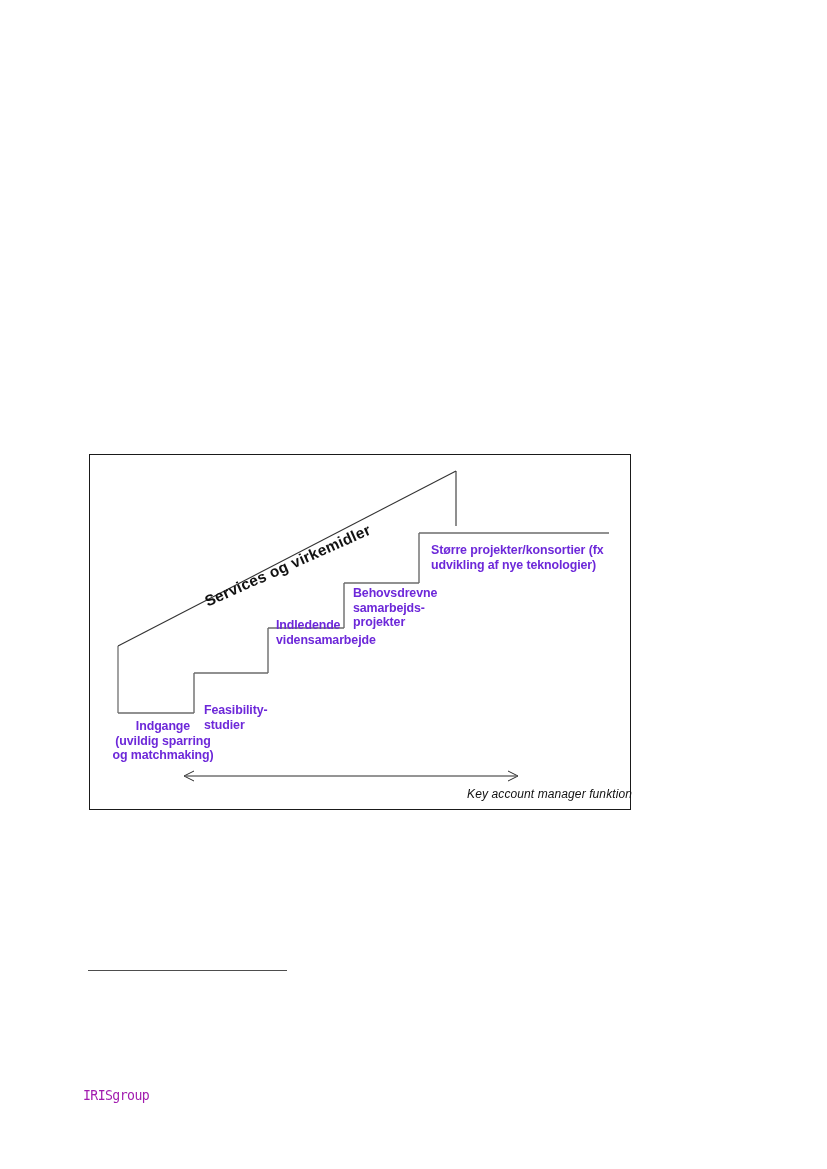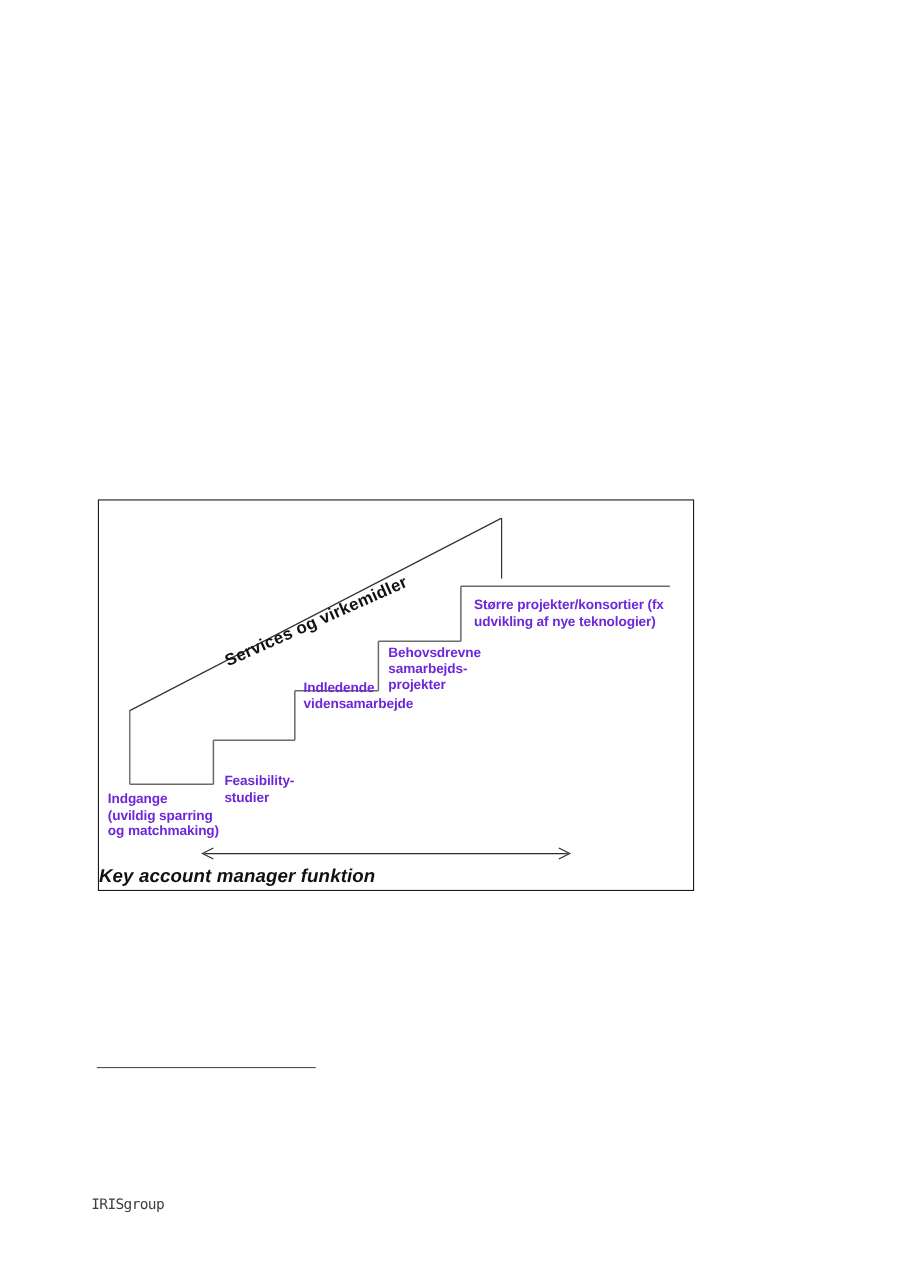--- a/index.html
+++ b/index.html
@@ -46,20 +46,21 @@
     font-size: 12.4px;
     line-height: 14.6px;
     letter-spacing: -0.1px;
     white-space: pre-line;
   }
 
   #label-indgange {
     left: 8px;
     top: 264px;
     width: 130px;
+    text-align: center;
   }
   #label-feasibility {
     left: 114px;
     top: 226px;
     margin-top: 22px;
   }
   #label-indledende {
     left: 186px;
     top: 163px;
   }
@@ -86,45 +87,45 @@
     transform-origin: left top;
     white-space: nowrap;
   }
 
   
   #kam-caption {
     position: absolute;
     left: 0;
     top: 332px;
     width: 542px;
-    text-align: left;
+    text-align: right;
     color: #111111;
     font-family: "Liberation Sans", sans-serif;
-    font-weight: bold;
+    font-weight: normal;
     font-style: italic;
-    font-size: 17px;
+    font-size: 12px;
     letter-spacing: 0.1px;
   }
 
   
   #footnote-rule {
     position: absolute;
     left: 88px;
     top: 970px;
     width: 199px;
     height: 0;
     border-top: 1.6px solid #4d4d4d;
   }
 
   
   #footer-logo {
     position: absolute;
     left: 83px;
     top: 1088px;
-    color: #404040;
+    color: #a21caf;
     font-family: "DejaVu Sans Mono", monospace;
     font-size: 13.2px;
     letter-spacing: -0.6px;
     font-weight: 500;
     white-space: nowrap;
   }
 </style>
 </head>
 <body>
 

